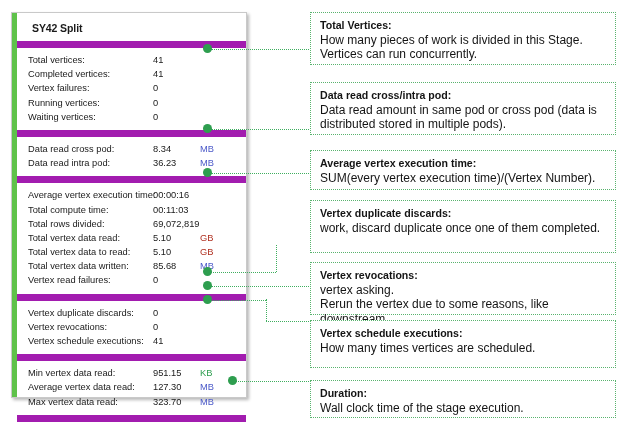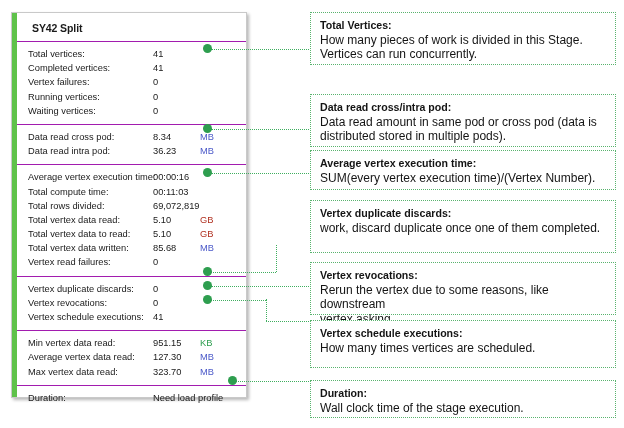--- a/index.html
+++ b/index.html
@@ -51,21 +51,21 @@
     font-weight: bold;
     color: #1a1a1a;
     padding: 9px 0 7px 15px;
     letter-spacing: -0.1px;
   }
 
   .stat-group {
     padding: 5px 0 6px 11px;
   }
   .stat-group.with-top-rule {
-    border-top: 1px solid #a21caf;
+    border-top: 7px solid #a21caf;
   }
 
   .stat-row {
     position: relative;
     height: 14.2px;
     line-height: 14.2px;
     font-size: 9.3px;
     white-space: nowrap;
   }
   .stat-label {
@@ -263,40 +263,40 @@
 <div class="conn-h" style="left:266px; top:320.5px; width:45px;"></div>
 
 <div class="conn-h" style="left:236px; top:380.5px; width:75px;"></div>
 
 <div class="note-box" style="top:12px; height:53px;">
   <div class="note-title">Total Vertices:</div>
   <div class="note-body">How many pieces of work is divided in this Stage.</div>
   <div class="note-body">Vertices can run concurrently.</div>
 </div>
 
-<div class="note-box" style="top:94px; height:53px;">
+<div class="note-box" style="top:82px; height:53px;">
   <div class="note-title">Data read cross/intra pod:</div>
   <div class="note-body">Data read amount in same pod or cross pod (data is</div>
   <div class="note-body">distributed stored in multiple pods).</div>
 </div>
 
 <div class="note-box" style="top:150px; height:40px;">
   <div class="note-title">Average vertex execution time:</div>
   <div class="note-body">SUM(every vertex execution time)/(Vertex Number).</div>
 </div>
 
 <div class="note-box" style="top:200px; height:53px;">
   <div class="note-title">Vertex duplicate discards:</div>
   <div class="note-body">work, discard duplicate once one of them completed.</div>
 </div>
 
 <div class="note-box" style="top:262px; height:53px;">
   <div class="note-title">Vertex revocations:</div>
+  <div class="note-body">vertex asking.</div>
   <div class="note-body">Rerun the vertex due to some reasons, like downstream</div>
-  <div class="note-body">vertex asking.</div>
 </div>
 
 <div class="note-box" style="top:320px; height:48px;">
   <div class="note-title">Vertex schedule executions:</div>
   <div class="note-body">How many times vertices are scheduled.</div>
 </div>
 
 <div class="note-box" style="top:380px; height:38px;">
   <div class="note-title">Duration:</div>
   <div class="note-body">Wall clock time of the stage execution.</div>

